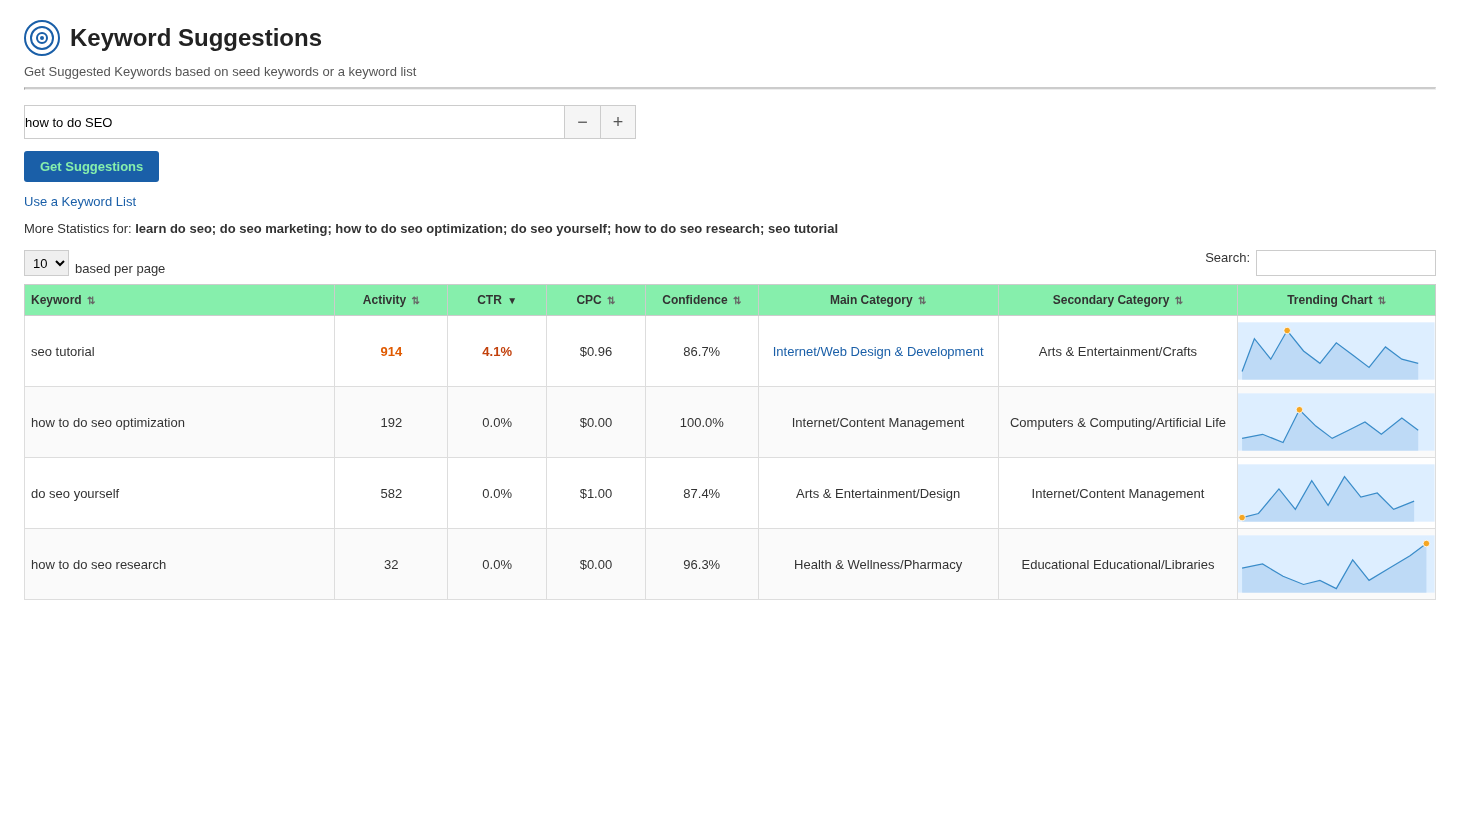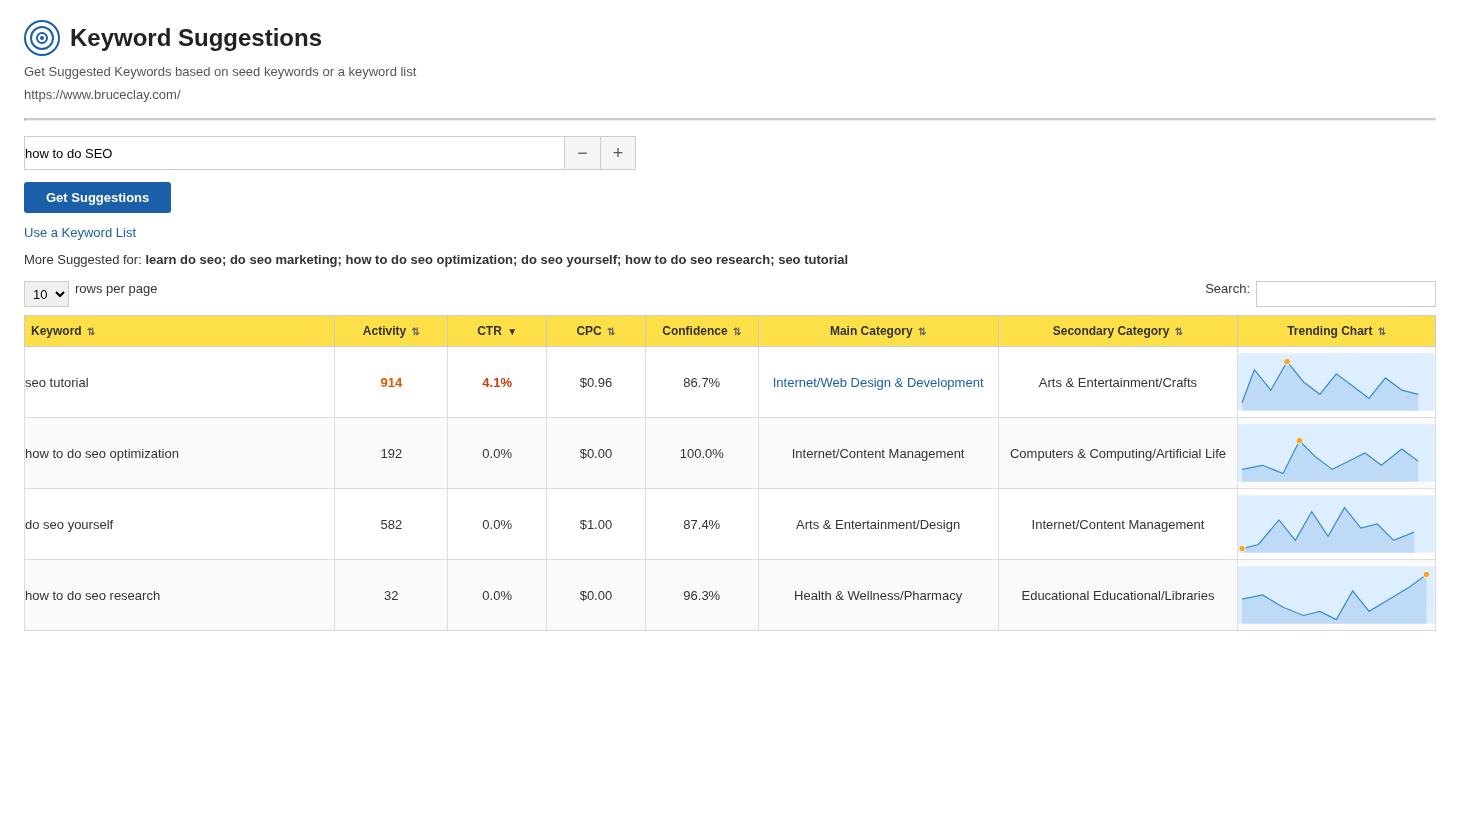--- a/index.html
+++ b/index.html
@@ -16,44 +16,44 @@
 
     .input-row { display: flex; align-items: center; gap: 0; margin-bottom: 12px; }
     .keyword-input { width: 540px; height: 34px; border: 1px solid #ccc; padding: 4px 0; font-size: 13px; border-right: none; }
     .btn-minus, .btn-plus {
       width: 36px; height: 34px; border: 1px solid #ccc; background: #f5f5f5; cursor: pointer;
       font-size: 18px; display: flex; align-items: center; justify-content: center; color: #555;
     }
     .btn-minus { border-right: none; }
 
     .btn-get-suggestions {
-      background: #1a5fa8; color: #ffffff; border: none; padding: 8px 22px;
+      background: #1a5fa8; color: #86efac; border: none; padding: 8px 16px;
       font-size: 13px; font-weight: bold; cursor: pointer; border-radius: 3px; margin-bottom: 12px;
       display: block;
     }
 
     .use-keyword-link { color: #1a5fa8; text-decoration: none; font-size: 13px; display: block; margin-bottom: 12px; }
 
     .more-stats { font-size: 13px; color: #333; margin-bottom: 14px; }
     .more-stats-keywords { font-weight: bold; color: #333; }
 
     .table-controls { display: flex; align-items: center; justify-content: space-between; margin-bottom: 8px; }
-    .rows-per-page { display: flex; align-items: flex-start; gap: 6px; }
+    .rows-per-page { display: flex; align-items: flex-end; gap: 6px; }
     .rows-select { border: 1px solid #ccc; padding: 2px 4px; font-size: 13px; height: 26px; }
     .rows-label { font-size: 13px; color: #333; }
     .search-row { display: flex; align-items: flex-start; gap: 6px; }
     .search-label { font-size: 13px; color: #333; }
     .search-input { border: 1px solid #ccc; height: 26px; width: 180px; padding: 2px 6px; font-size: 13px; }
 
     .data-table { width: 100%; border-collapse: collapse; table-layout: fixed; }
     .data-table th {
-      background: #fde047; border: 1px solid #ccc; padding: 8px 6px; text-align: center;
+      background: #86efac; border: 1px solid #ccc; padding: 8px 6px; text-align: center;
       font-size: 12px; font-weight: bold; color: #333; position: relative;
     }
-    .data-table td { border: 1px solid #ddd; padding: 10px 0; text-align: center; vertical-align: middle; }
+    .data-table td { border: 1px solid #ddd; padding: 10px 6px; text-align: center; vertical-align: middle; }
     .data-table tr:nth-child(even) td { background: #fafafa; }
 
     .col-keyword { width: 22%; text-align: left !important; }
     .col-activity { width: 8%; }
     .col-ctr { width: 7%; }
     .col-cpc { width: 7%; }
     .col-confidence { width: 8%; }
     .col-main-cat { width: 17%; }
     .col-sec-cat { width: 17%; }
     .col-trending { width: 14%; }
@@ -82,49 +82,48 @@
     <svg class="page-icon" viewBox="0 0 36 36" xmlns="http://www.w3.org/2000/svg">
       <circle cx="18" cy="18" r="17" stroke="#1a5fa8" stroke-width="2" fill="none"></circle>
       <circle cx="18" cy="18" r="11" stroke="#1a5fa8" stroke-width="2" fill="none"></circle>
       <circle cx="18" cy="18" r="5" stroke="#1a5fa8" stroke-width="2" fill="none"></circle>
       <circle cx="18" cy="18" r="2" fill="#1a5fa8"></circle>
     </svg>
     <h1 class="page-title">Keyword Suggestions</h1>
   </div>
 
   <p class="subtitle">Get Suggested Keywords based on seed keywords or a keyword list</p>
-  <p class="site-url">https://www.bruceclay.com/</p>
 
   <hr class="divider-line">
   <br>
 
   
   <div class="input-row">
     <input class="keyword-input" type="text" value="how to do SEO" style="">
     <button class="btn-minus">−</button>
     <button class="btn-plus">+</button>
   </div>
 
   <button class="btn-get-suggestions">Get Suggestions</button>
 
   <a href="#" class="use-keyword-link">Use a Keyword List</a>
 
   <p class="more-stats">
-    <span>More Suggested for: </span><span class="more-stats-keywords">learn do seo; do seo marketing; how to do seo optimization; do seo yourself; how to do seo research; seo tutorial</span>
+    <span>More Statistics for: </span><span class="more-stats-keywords">learn do seo; do seo marketing; how to do seo optimization; do seo yourself; how to do seo research; seo tutorial</span>
   </p>
 
   
   <div class="table-controls">
     <div class="rows-per-page">
       <select class="rows-select">
         <option>10</option>
         <option>25</option>
         <option>50</option>
       </select>
-      <span class="rows-label">rows per page</span>
+      <span class="rows-label">based per page</span>
     </div>
     <div class="search-row">
       <span class="search-label">Search:</span>
       <input class="search-input" type="text" style="">
     </div>
   </div>
 
   
   <table class="data-table">
     <thead>

